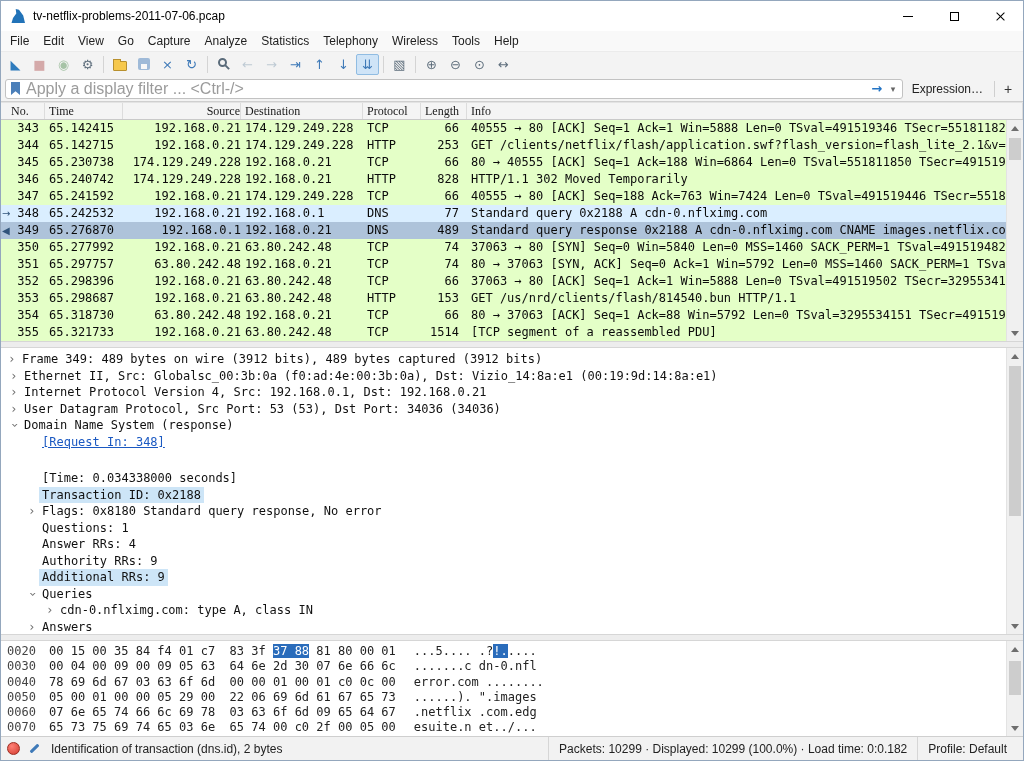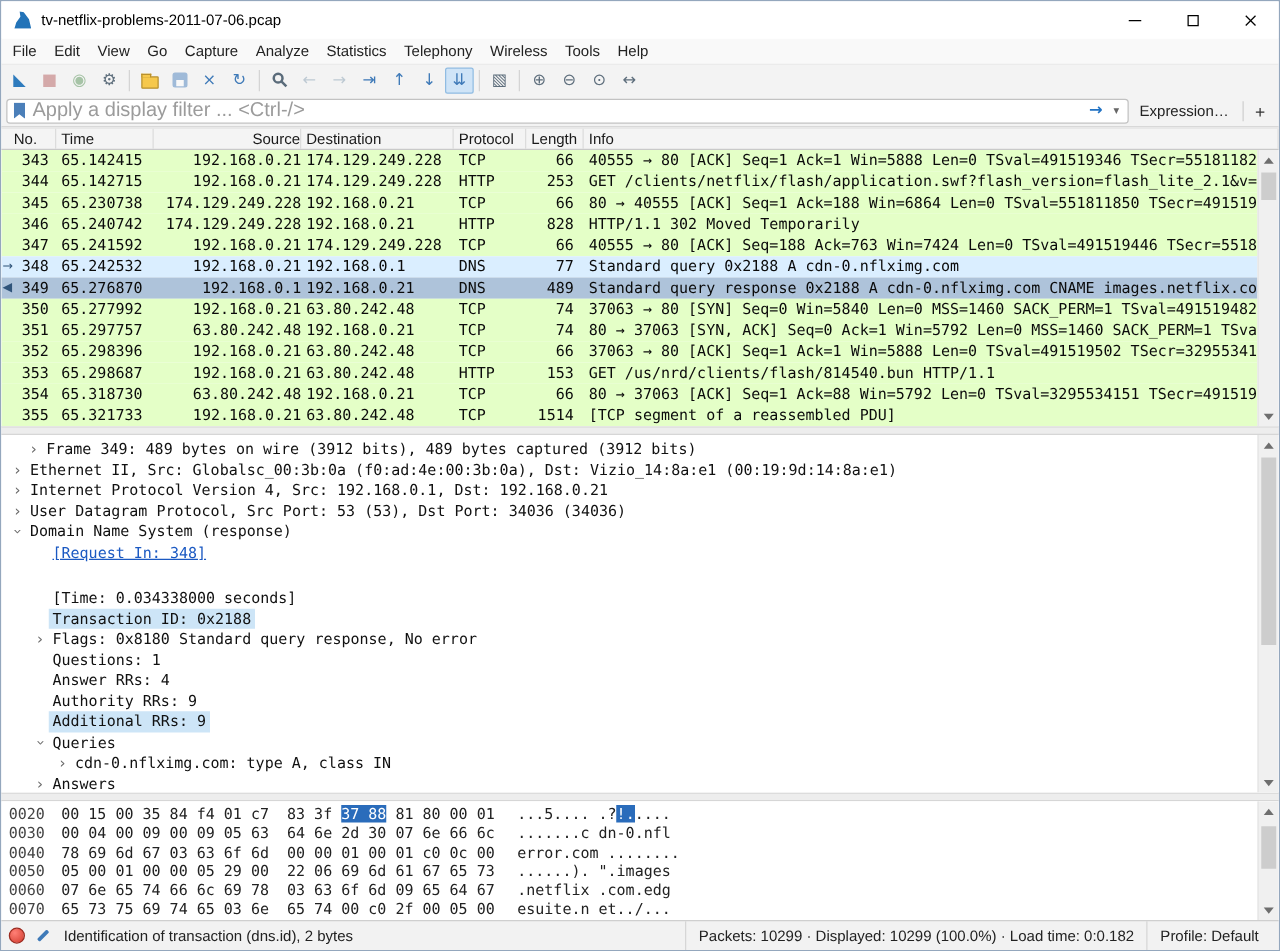--- a/index.html
+++ b/index.html
@@ -47,21 +47,21 @@
   .f-input::placeholder { color:#9b9b9b; }
   .f-apply { width:20px; height:16px; display:flex; align-items:center; justify-content:center; color:#2273c4; font-weight:bold; font-family:"DejaVu Sans",sans-serif; font-size:13px; }
   .f-caret { width:13px; height:16px; display:flex; align-items:center; justify-content:center; color:#666; font-size:9px; font-family:"DejaVu Sans",sans-serif; }
   .expr-btn { padding:0 9px; color:#222; line-height:24px; }
   .f-sep { width:1px; height:16px; background:#cfcfcf; margin:0 2px; }
   .add-btn { width:22px; height:20px; display:flex; align-items:center; justify-content:center; color:#333; font-size:14px; }
 
   
   .plist { flex:0 0 239px; display:flex; flex-direction:column; }
   .phead { flex:0 0 18px; display:flex; background:#f4f4f4; border-top:1px solid #e3e3e3; border-bottom:1px solid #c9c9c9; }
-  .hcell { line-height:16px; color:#1a1a1a; padding-left:4px; border-right:1px solid #dcdcdc; white-space:nowrap; overflow:hidden; }
+  .hcell { line-height:16px; color:#1a1a1a; padding-left:4px; border-right:1px solid #dcdcdc; white-space:nowrap; overflow:hidden;font-family:Liberation Serif, serif; }
   .phead .c-no { text-align:left; padding-left:10px; }
   .pbody { position:relative; flex:1; background:#fff; overflow:hidden; padding-right:17px; }
   .prow { display:flex; height:17px; line-height:17px; font-family:"DejaVu Sans Mono","Liberation Mono",monospace; font-size:12px; white-space:nowrap; color:#0b0b0b; }
   .prow.g { background:#e4ffc7; }
   .prow.b { background:#daeeff; }
   .prow.sel { background:#aec3da; }
   .cell { overflow:hidden; }
   .c-no   { width:44px;  flex:0 0 44px;  text-align:right; padding-right:6px; position:relative; }
   .c-time { width:78px;  flex:0 0 78px;  padding-left:4px; }
   .c-src  { width:118px; flex:0 0 118px; padding-left:4px;text-align:right; }
@@ -359,21 +359,21 @@
           <div class="cell c-len">1514</div>
           <div class="cell c-info">[TCP segment of a reassembled PDU]</div>
         </div>
       </div>
   </div>
 
   <div class="splitter"></div>
 
   <div class="dpane">
     <div>
-        <div class="drow" style="padding-left: 19px; text-align: right;">
+        <div class="drow" style="padding-left: 4px; text-align: right;">
           <span class="tw tw-c"></span>
           <span class="dtext">Frame 349: 489 bytes on wire (3912 bits), 489 bytes captured (3912 bits)</span>
         </div>
         <div class="drow" style="padding-left: 6px;">
           <span class="tw tw-c"></span>
           <span class="dtext">Ethernet II, Src: Globalsc_00:3b:0a (f0:ad:4e:00:3b:0a), Dst: Vizio_14:8a:e1 (00:19:9d:14:8a:e1)</span>
         </div>
         <div class="drow" style="padding-left: 6px;">
           <span class="tw tw-c"></span>
           <span class="dtext">Internet Protocol Version 4, Src: 192.168.0.1, Dst: 192.168.0.21</span>

